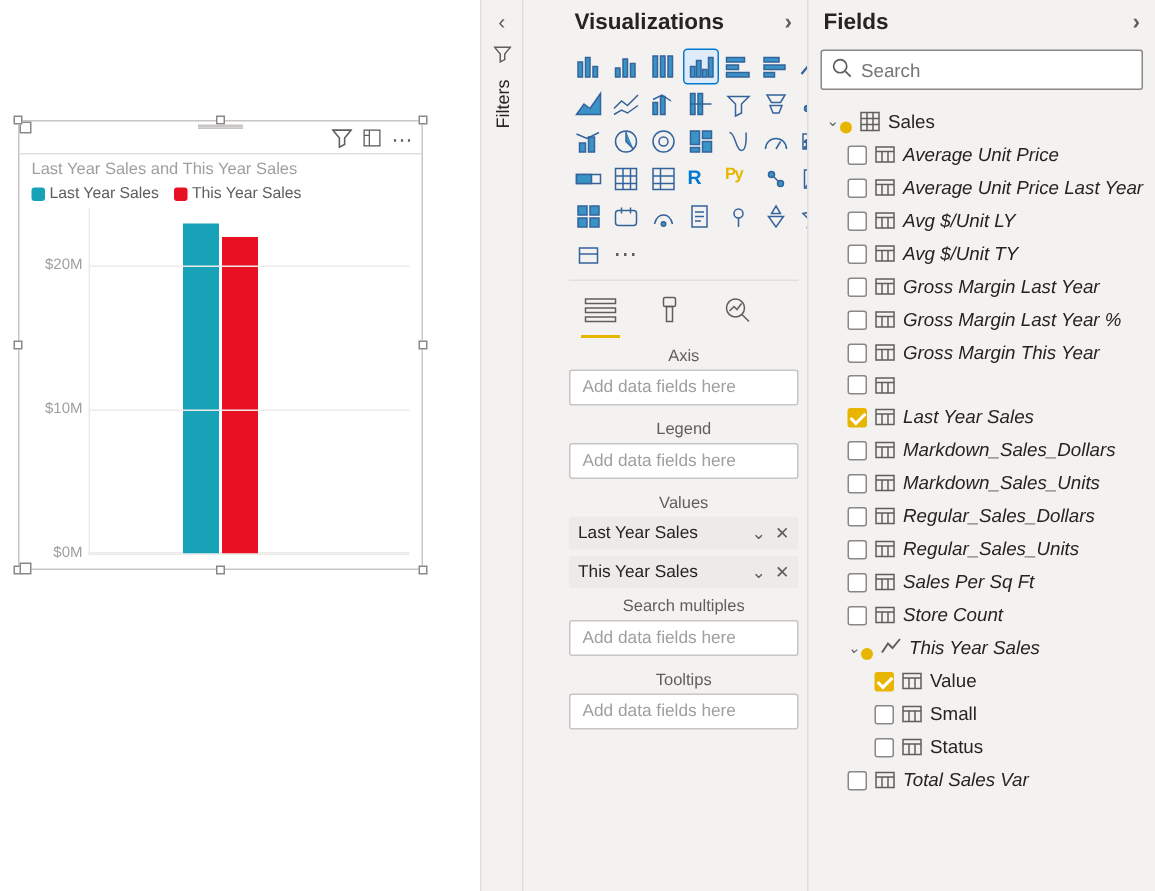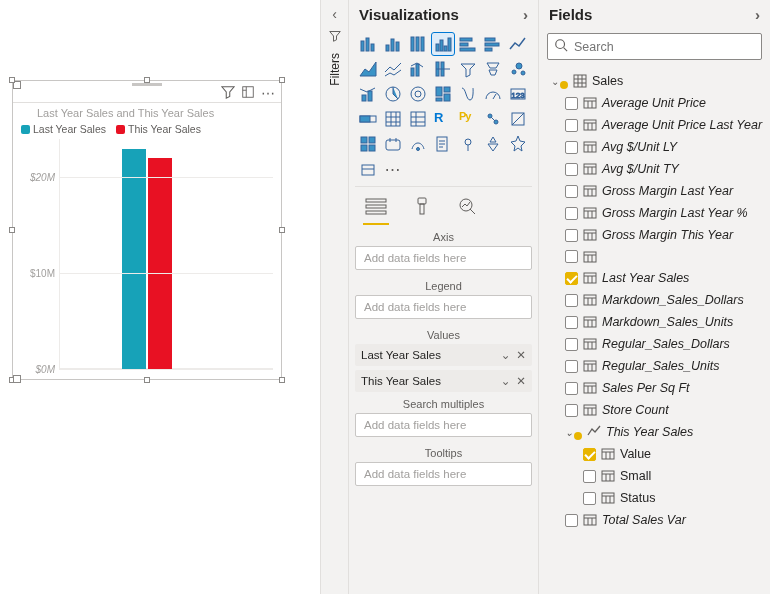--- a/index.html
+++ b/index.html
@@ -44,21 +44,21 @@
     height: 22px; display: flex; justify-content: flex-end;
     align-items: center; gap: 6px; padding: 0 6px;
     border-bottom: 1px solid #e1dfdd;
   }
   .drag-handle {
     position:absolute; left:50%; top:2px; transform:translateX(-50%);
     width: 30px; height:2px; border-top:2px double #c8c6c4;
     border-bottom:1px solid #c8c6c4;
   }
   .hdr-ico { width:14px; height:14px; display:inline-block; color:#605e5c; }
-  .vtitle { font-size: 11px; color:#a19f9d; padding: 4px 8px 2px; margin-left: 16px; }
+  .vtitle { font-size: 11px; color:#a19f9d; padding: 4px 8px 2px; }
   .legend { display:flex; gap:10px; padding: 2px 8px 4px; font-size:10.5px; }
   .legend-item { display:flex; align-items:center; gap:3px; color:#605e5c; }
   .swatch { width:9px; height:9px; border-radius:2px; }
   .plot { position:relative; height: 230px; margin: 0 8px 6px 8px; }
   .yaxis { position:absolute; left:0; top:0; bottom:0; width:38px; }
   .ylbl { position:absolute; right:4px; font-size:10px; color:#a19f9d; transform:translateY(-50%); }
   .grid { position:absolute; left:38px; right:0; border-top:1px solid #edebe9; }
   .plotarea { position:absolute; left:38px; right:0; top:0; bottom:0; border-left:1px solid #edebe9; border-bottom:1px solid #edebe9; }
   .bars { position:absolute; bottom:0; left:50%; transform:translateX(-50%); display:flex; align-items:flex-end; gap:2px; }
   .bar { width:24px; }
@@ -78,21 +78,21 @@
   }
   .filters-tab .fico { color:#605e5c; font-size:12px; }
 
   
   .pane {
     border-left:1px solid #e1dfdd;
     background:#f3f2f1;
     display:flex; flex-direction:column;
     overflow:hidden;
   }
-  .viz-pane { flex: 0 0 190px; }
+  .viz-pane { flex: 0 0 190px; padding-left: 24px; }
   .fields-pane { flex: 1 1 auto; }
   .pane-hdr {
     display:flex; align-items:center; justify-content:space-between;
     padding: 6px 10px; font-size:15px; font-weight:600; color:#252423;
   }
   .pane-body { padding: 2px 6px 8px; overflow-y:auto; flex:1; }
   .viz-grid {
     display:grid; grid-template-columns: repeat(7, 22px);
     gap:3px; padding: 2px 2px 6px;
   }
@@ -199,23 +199,23 @@
           <span>Last Year Sales</span>
         </span>
       <span class="legend-item">
           <span class="swatch" id="sw1" style="background: rgb(232, 17, 35);"></span>
           <span>This Year Sales</span>
         </span>
     </div>
     <div class="plot">
       <div class="plotarea"></div>
       <div class="yaxis" id="yaxis">
-          <div class="ylbl" style="top: 100%; font-style: italic;">$0M</div>
+          <div class="ylbl" style="top: 100%;">$0M</div>
           <div class="ylbl" style="top: 58.3333%;">$10M</div>
-          <div class="ylbl" style="top: 16.6667%; font-style: italic;">$20M</div>
+          <div class="ylbl" style="top: 16.6667%;">$20M</div>
         </div>
       <div class="bars" id="bars">
           <div class="bar" style="height: 220.417px; background: rgb(23, 162, 184);"></div>
           <div class="bar" style="height: 210.833px; background: rgb(232, 17, 35);"></div>
         </div>
     <div class="grid" style="top: 100%;"></div>
         <div class="grid" style="top: 58.3333%;"></div>
         <div class="grid" style="top: 16.6667%;"></div>
       </div>
   </div>

